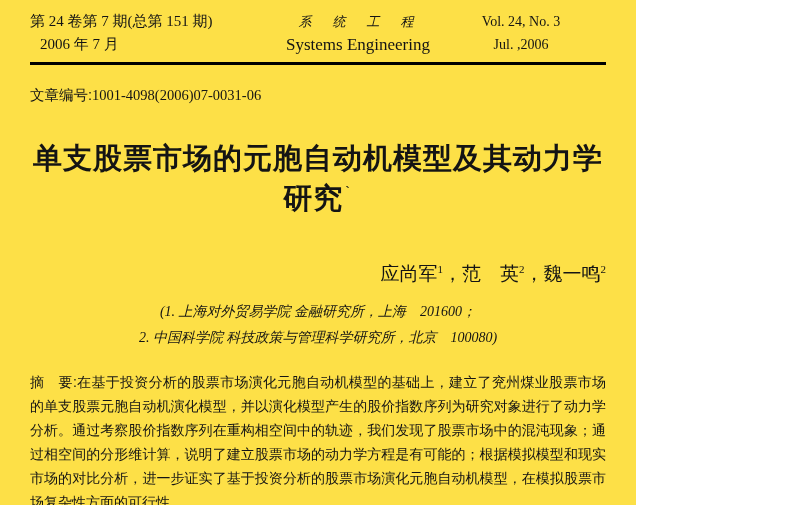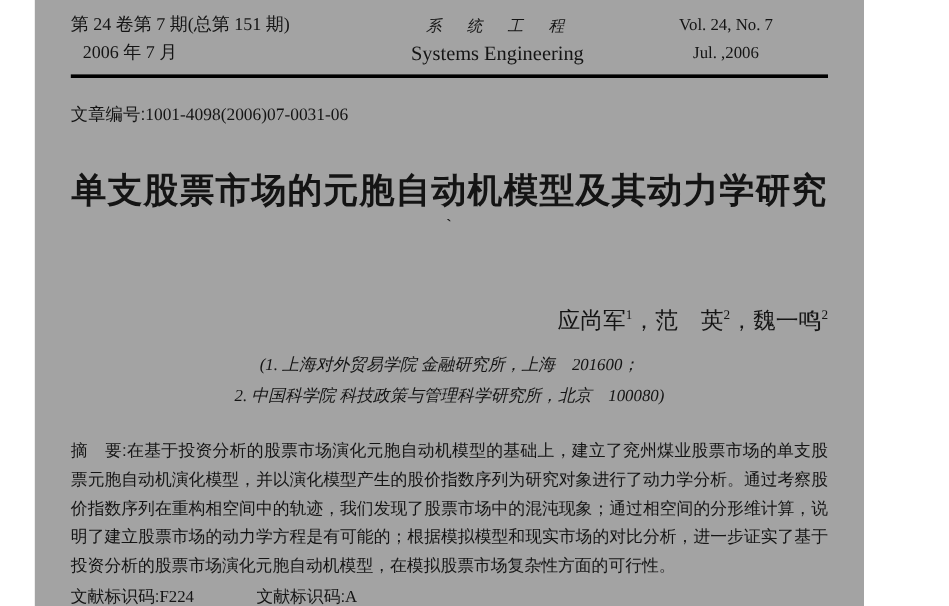--- a/index.html
+++ b/index.html
@@ -1,26 +1,25 @@
 <!DOCTYPE html>
 <html><head>
 <meta charset="utf-8">
 <style>
   * { margin: 0; padding: 0; box-sizing: border-box; }
   html, body { background: #ffffff; }
   .page {
-    width: 691px;
+    width: 636px;
     height: 505px;
-    background: #a3a3a3;
+    background: #fde047;
     color: #141414;
     font-family: "Liberation Serif", "DejaVu Serif", serif;
     padding: 10px 30px 6px 30px;
     overflow: hidden;
     position: relative;
-    margin-left: 29px;
   }
   
   .journal-header {
     display: flex;
     justify-content: space-between;
     align-items: flex-start;
   }
   .jh-left { width: 250px; font-size: 15px; line-height: 23px; }
   .jh-left .l2 { padding-left: 10px; }
   .jh-center { flex: 1; text-align: center; }
@@ -95,21 +94,21 @@
   <div class="journal-header">
     <div class="jh-left">
       <div class="l1">第 24 卷第 7 期(总第 151 期)</div>
       <div class="l2">2006 年 7 月</div>
     </div>
     <div class="jh-center">
       <div class="cn">系　统　工　程</div>
       <div class="en">Systems Engineering</div>
     </div>
     <div class="jh-right">
-      <div class="r1">Vol. 24, No. 7</div>
+      <div class="r1">Vol. 24, No. 3</div>
       <div class="r2">Jul. ,2006</div>
     </div>
   </div>
 
   <hr class="header-rule">
 
   <div class="article-number">
     <span class="heiti">文章编号:</span><span>1001-4098(2006)07-0031-06</span>
   </div>
 

